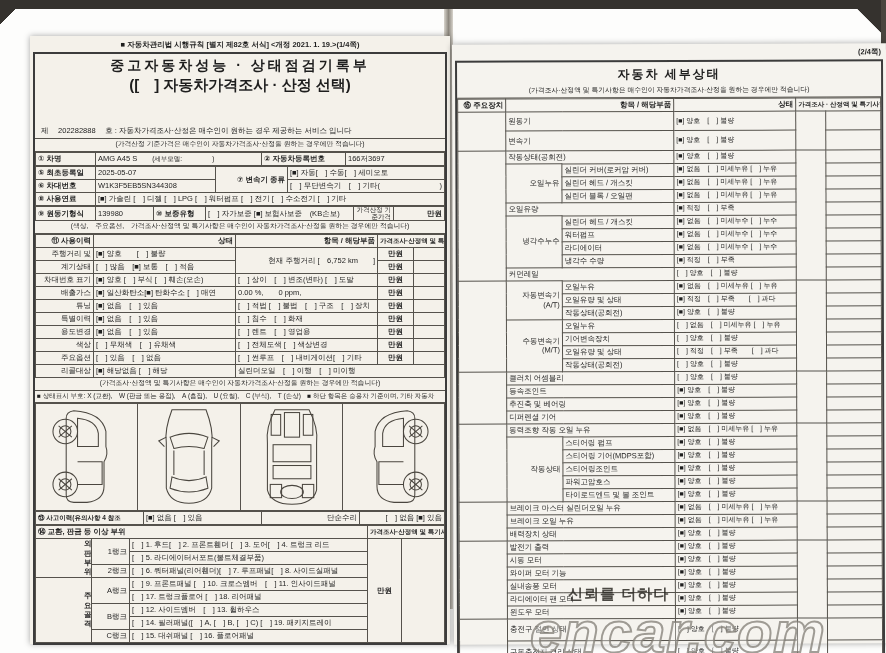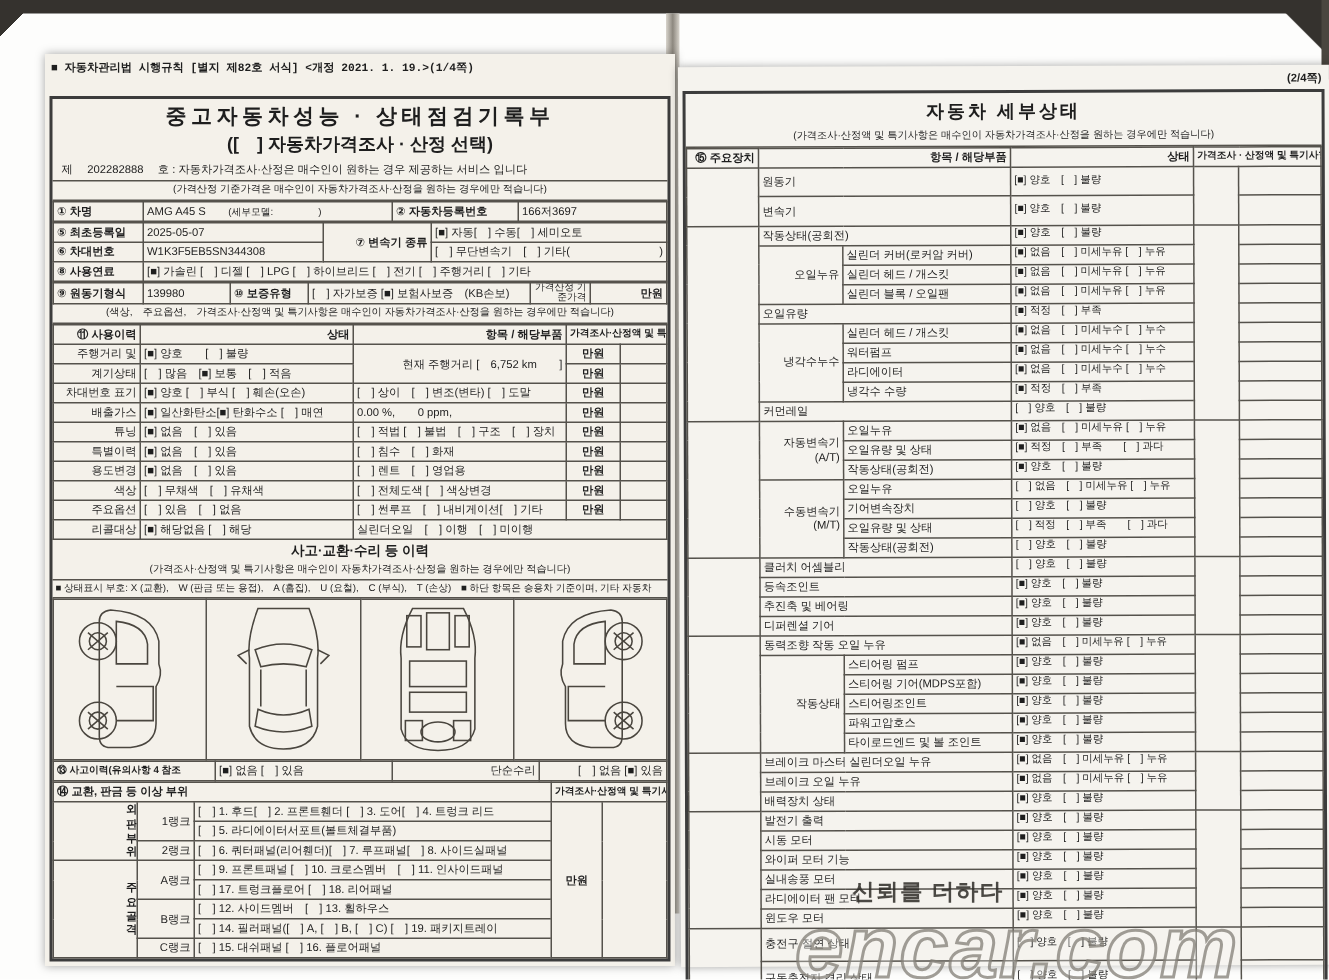--- a/index.html
+++ b/index.html
@@ -9,32 +9,32 @@
   .dark-top{position:absolute;left:0;top:0;width:886px;height:9px;background:#35322e;}
   .dark-right{position:absolute;right:0;top:0;width:5px;height:600px;background:#4a463f;}
   .dark-corner-l{position:absolute;left:0;top:0;width:30px;height:30px;background:linear-gradient(135deg,#35322e 40%,transparent 41%);}
   .dark-corner-r{position:absolute;right:0;top:0;width:60px;height:46px;background:linear-gradient(225deg,#35322e 35%,transparent 36%);}
   .fold-gap{position:absolute;left:444px;top:9px;width:9px;height:600px;background:linear-gradient(90deg,#d8d4cc,#8d887f,#d8d4cc);}
 
   .page{position:absolute;background:#f4f1ea;color:#1e1e1e;box-shadow:0 0 6px rgba(0,0,0,.35);}
   #page1{left:30px;top:36px;width:414px;height:604px;padding:2px 3px;}
   #page2{left:453px;top:44px;width:428px;height:596px;padding:2px 3px;transform:rotate(-.2deg);background:#f5f3ee;}
 
-  .topline{display:flex;justify-content:flex-start;font-size:7.5px;font-weight:bold;padding:2px 1px 14px;font-family:Liberation Mono, monospace;}
+  .topline{display:flex;justify-content:center;font-size:7.5px;font-weight:bold;padding:2px 1px 2px;}
   .pnum-right{text-align:right;font-size:7.5px;font-weight:bold;padding:2px 2px;}
 
   .doc{border:2px solid #3c3c3c;}
   table{border-collapse:collapse;width:100%;table-layout:fixed;}
   td{border:1px solid #55524c;padding:0 2px;font-size:7.5px;line-height:1.25;color:#1e1e1e;
      overflow:hidden;white-space:nowrap;vertical-align:middle;height:12px;}
   .c{text-align:right;}
   .b{font-weight:bold;}
   .t1{font-size:14px;font-weight:bold;text-align:center;letter-spacing:3px;padding:3px 0 1px;}
-  .t2{font-size:12px;font-weight:bold;text-align:center;padding:0 0 2px;}
-  .docno{font-size:7.5px;padding:1px 6px 2px;border-bottom:1px solid #55524c;}
+  .t2{font-size:15px;font-weight:bold;text-align:center;padding:0 0 2px;}
+  .docno{font-size:7.5px;padding:1px 6px 2px;border-bottom:1px solid #55524c;margin-top:28px;}
   .sechead{font-size:9px;font-weight:bold;text-align:center;padding-top:1px;}
   .secnote{font-size:6.8px;text-align:center;padding-bottom:2px;border-bottom:1px solid #55524c;}
   .small{font-size:6.5px;}
   .grp{font-weight:bold;text-align:center;white-space:normal;padding-left:48px;}
   .lbl{font-weight:bold;}
   .price{text-align:center;font-weight:bold;}
 
   .diagcell{height:106px;text-align:center;vertical-align:middle;}
   svg{display:block;margin:0 auto;}
   .sv{stroke:#4a463f;fill:none;stroke-width:1.1;}
@@ -96,21 +96,21 @@
         <td class="lbl c" rowspan="2">⑦ 변속기 종류</td>
         <td>[■] 자동[　] 수동[　] 세미오토</td>
       </tr>
       <tr>
         <td class="lbl">⑥ 차대번호</td>
         <td>W1K3F5EB5SN344308</td>
         <td><span>[　] 무단변속기　[　] 기타(</span>　　　<span style="float:right">)</span></td>
       </tr>
       <tr>
         <td class="lbl">⑧ 사용연료</td>
-        <td colspan="3">[■] 가솔린 [　] 디젤 [　] LPG [　] 하이브리드 [　] 전기 [　] 주행거리 [　] 기타</td>
+        <td colspan="3">[■] 가솔린 [　] 디젤 [　] LPG [　] 워터펌프 [　] 전기 [　] 수소전기 [　] 기타</td>
       </tr>
     </tbody>
       </table>
     <table>
       <colgroup>
           <col style="width:60px">
           <col style="width:58px">
           <col style="width:52px">
           <col style="width:148px">
           <col style="width:40px">
@@ -208,21 +208,20 @@
             <td></td>
       </tr>
       <tr>
         <td class="c">리콜대상</td>
         <td>[■] 해당없음 [　] 해당</td>
         <td colspan="3">실린더오일　[　] 이행　[　] 미이행</td>
       </tr>
     </tbody>
       </table>
 
-    <div class="sechead">사고·교환·수리 등 이력</div>
     <div class="secnote">(가격조사·산정액 및 특기사항은 매수인이 자동차가격조사·산정을 원하는 경우에만 적습니다)</div>
     <div class="small" style="padding:1px 2px;border-bottom:1px solid #55524c;white-space:nowrap;overflow:hidden;">■ 상태표시 부호: X (교환),　W (판금 또는 용접),　A (흠집),　U (요철),　C (부식),　T (손상)　■ 하단 항목은 승용차 기준이며, 기타 자동차</div>
 
     <table>
       <tbody>
           <tr>
         <td class="diagcell">
           <svg width="98" height="104" viewBox="0 0 100 110">
             <path class="sv" d="M36,6 Q66,8 70,28 L70,44 Q73,52 68,60 L68,86 Q68,101 50,103 L36,103 Q28,103 28,95 L28,14 Q28,7 36,6 Z"></path>
             <path class="sv" d="M40,14 Q60,16 62,30 L62,44 L40,44 Z M40,60 L66,60 L66,84 L40,84"></path>

